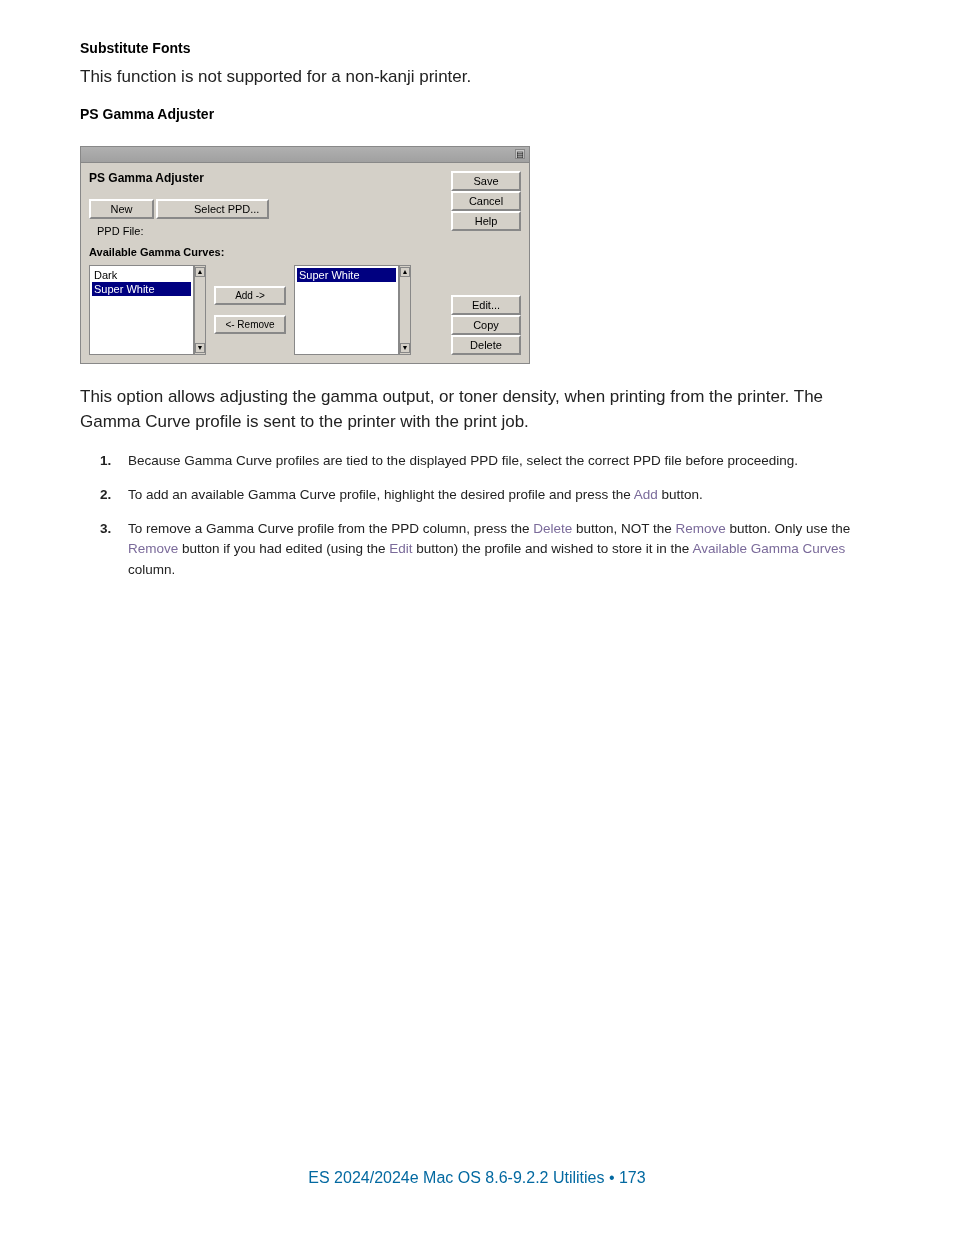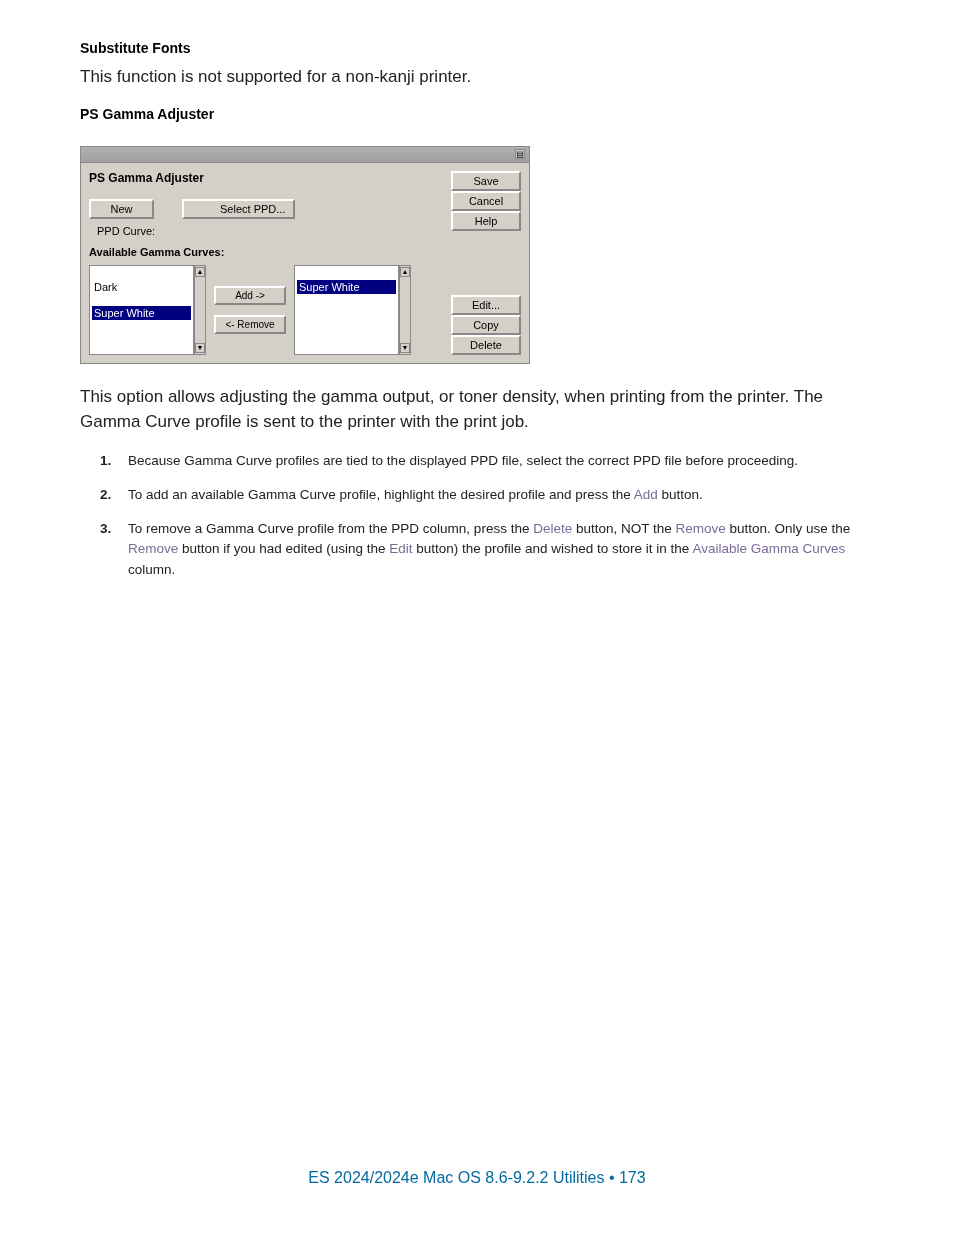--- a/index.html
+++ b/index.html
@@ -127,21 +127,20 @@
       height: 90px;
       font-size: 11px;
       padding: 2px;
       overflow: hidden;
       position: relative;
     }
 
     .list-box-item {
       display: block;
       padding: 1px 2px;
-      margin-top: 12px;
     }
 
     .list-box-item.selected {
       background: #000080;
       color: white;
     }
 
     .list-scrollbar {
       width: 12px;
       height: 90px;
@@ -240,26 +239,26 @@
       <div class="dialog-titlebar-btn">▤</div>
     </div>
 
     <div class="dialog-content">
 
       <div class="dialog-left">
 
         <div style="display:flex; align-items:center; gap:12px; margin-bottom:4px;">
           <span class="dialog-title-text">PS Gamma Adjuster</span>
         </div>
-        <div style="display:flex; align-items:center; gap:28px;">
+        <div style="display:flex; align-items:center; gap:2px;">
           <button class="win-btn new-btn">New</button>
           <button class="win-btn select-ppd-btn">Select PPD...</button>
         </div>
         <div class="ppd-file-row">
-          <span>PPD Curve:</span>
+          <span>PPD File:</span>
         </div>
         <div>
           <span class="available-label">Available Gamma Curves:</span>
         </div>
 
         <div class="list-area">
 
           <div class="list-with-scroll">
             <div class="list-box">
               <span class="list-box-item">Dark</span>

